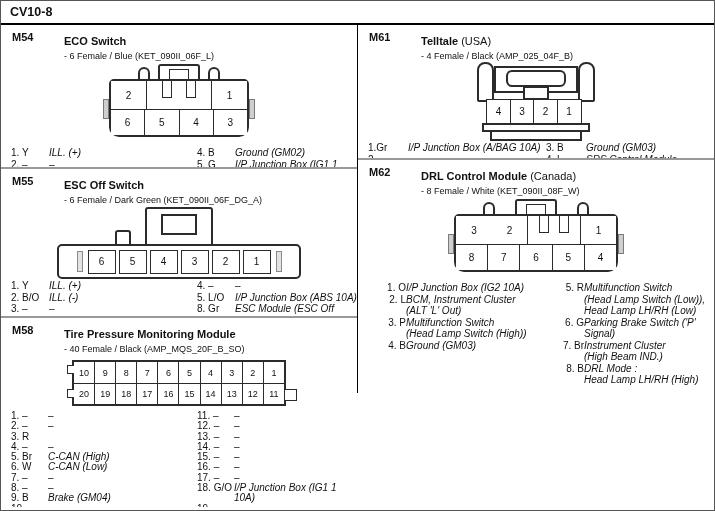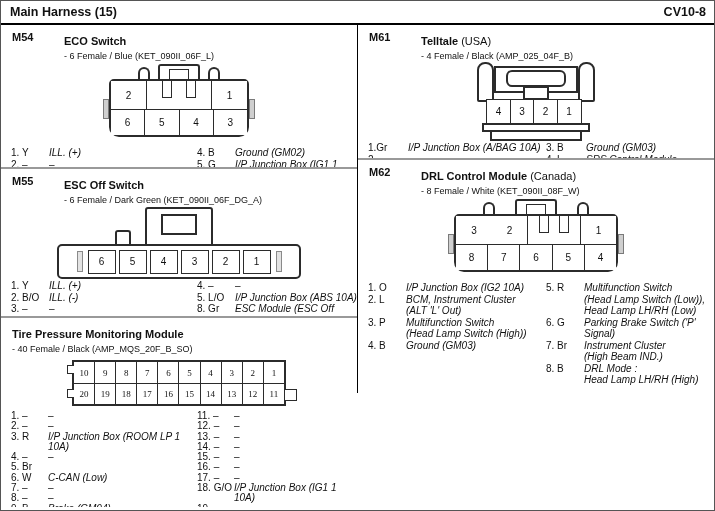--- a/index.html
+++ b/index.html
@@ -25,21 +25,21 @@
   .pins { display:flex; padding-left:10px; font-size:10px; }
   .pcol1 { flex:0 0 186px; }
   .pcol2 { flex:1; }
   .colR .pcol1 { flex:0 0 178px; }
   .pin { display:flex; line-height:11.5px; }
   .pnum { flex:0 0 38px; }
   .pdesc { flex:1; white-space:pre-line;font-style:italic; }
   #sec-m58 .pin { line-height:10.3px; }
   #sec-m58 .pnum { flex:0 0 37px; }
   #sec-m61 .pnum { flex:0 0 40px; }
-  #sec-m62 .pnum { flex:0 0 38px; }
+  #sec-m62 .pnum { flex:0 0 38px;text-align:right; }
   
   .cell { border:1.5px solid #2b2b2b; background:#fff; display:flex; align-items:center; justify-content:center; font-size:10px; color:#111; }
   
   .conn2r { position:relative; height:82px; margin:1px auto 2px; }
   .conn-m54 { width:162px; }
   .conn-m62 { width:186px; }
   .shell-body { position:absolute; left:11px; right:11px; top:16px; height:58px; border:2px solid #2b2b2b; border-radius:5px 5px 10px 10px; background:#fff; }
   .rowT { position:absolute; left:0; right:0; top:0; height:28px; display:flex; }
   .rowB { position:absolute; left:0; right:0; top:28px; bottom:0; display:flex; border-top:1.6px solid #2b2b2b; }
   .rowB .cell { flex:1; border:none; border-left:1.6px solid #2b2b2b; }
@@ -57,21 +57,21 @@
   .bmL { left:5px; } .bmR { right:5px; }
   
   .conn-m55 { position:relative; width:244px; height:74px; margin:0 auto; }
   .latch55 { position:absolute; left:50%; transform:translateX(-50%); top:1px; width:68px; height:42px; border:2px solid #2b2b2b; border-radius:3px; background:#fff; }
   .latch55::after { content:""; position:absolute; left:50%; transform:translateX(-50%); top:5px; width:32px; height:17px; border:2px solid #2b2b2b; background:#fff; }
   .nub55 { position:absolute; left:58px; top:24px; width:16px; height:15px; border:2px solid #2b2b2b; border-bottom:none; border-radius:3px 3px 0 0; background:#fff; }
   .body55 { position:absolute; left:0; right:0; top:38px; height:35px; border:2px solid #2b2b2b; border-radius:5px; background:#fff; display:flex; align-items:center; justify-content:center; gap:3px; }
   .body55 .cell { width:28px; height:24px; }
   .cap55 { width:6px; height:21px; border:1.5px solid #8a8a8a; background:#e3e3e3; margin:0 2px; }
   
-  .conn-m58 { position:relative; width:214px; margin:5px auto 5px; border:2px solid #2b2b2b; background:#4c1d95;font-family:Liberation Serif, serif; }
+  .conn-m58 { position:relative; width:214px; margin:5px auto 5px; border:2px solid #2b2b2b; background:#4c1d95; }
   .row58 { display:flex; height:21px; }
   .row58 + .row58 { border-top:1.6px solid #2b2b2b; }
   .row58 .cell { flex:1; border:none; border-left:1.6px solid #2b2b2b; font-size:9px; }
   .row58 .cell:first-child { border-left:none; }
   .tick58 { position:absolute; left:-7px; width:7px; height:9px; border:1.5px solid #2b2b2b; border-right:none; background:#fff; }
   .tick58.t1 { top:3px; } .tick58.t2 { top:27px; }
   .tab58 { position:absolute; right:-13px; bottom:3px; width:13px; height:12px; border:1.5px solid #2b2b2b; background:#fff; }
   
   .conn-m61 { position:relative; width:132px; height:80px; margin:0 auto; }
   .wg { position:absolute; top:0; width:17px; height:40px; border:2px solid #2b2b2b; border-radius:8px 8px 2px 2px; background:#fff; }
@@ -83,21 +83,20 @@
   .row61 .cell { width:25px; height:25px; margin-left:-1.5px; }
   .row61 .cell:first-child { margin-left:0; }
   .base61a { position:absolute; left:12px; right:12px; top:61px; height:9px; border:2px solid #2b2b2b; background:#fff; }
   .base61b { position:absolute; left:20px; right:20px; top:70px; height:9px; border:2px solid #2b2b2b; border-top:none; background:#fff; }
 </style>
 </head>
 <body>
 
 <div class="page">
   <div class="hdr">
-    <span class="t">Main Harness (15)</span>
     <span class="t">CV10-8</span>
   </div>
   <div class="cols">
 
     <div class="colL">
 
       <div class="section" id="sec-m54">
         <div class="sec-head">
           <span class="sec-id">M54</span>
           <span>
@@ -203,20 +202,21 @@
             <div class="pin">
                 <span class="pnum">8. Gr</span>
                 <span class="pdesc">ESC Module (ESC Off Switch 'ON')</span>
               </div>
           </div>
         </div>
       </div>
 
       <div class="section" id="sec-m58">
         <div class="sec-head">
+          <span class="sec-id">M58</span>
           <span>
             <span class="sec-title">Tire Pressure Monitoring Module</span>
             <div class="sec-sub">- 40 Female / Black (AMP_MQS_20F_B_SO)</div>
           </span>
         </div>
         <div class="conn-m58">
           <i class="tick58 t1"></i>
           <i class="tick58 t2"></i>
           <i class="tab58"></i>
           <div class="row58">
@@ -249,28 +249,28 @@
             <div class="pin">
                 <span class="pnum">1. –</span>
                 <span class="pdesc">–</span>
               </div>
             <div class="pin">
                 <span class="pnum">2. –</span>
                 <span class="pdesc">–</span>
               </div>
             <div class="pin">
                 <span class="pnum">3. R</span>
-                <span class="pdesc">I/P Junction Box (ROOM LP 1 10A)</span>
               </div>
             <div class="pin">
                 <span class="pnum">4. –</span>
                 <span class="pdesc">–</span>
               </div>
             <div class="pin">
                 <span class="pnum">5. Br</span>
+                <span class="pdesc">C-CAN (High)</span>
               </div>
             <div class="pin">
                 <span class="pnum">6. W</span>
                 <span class="pdesc">C-CAN (Low)</span>
               </div>
             <div class="pin">
                 <span class="pnum">7. –</span>
                 <span class="pdesc">–</span>
               </div>
             <div class="pin">

